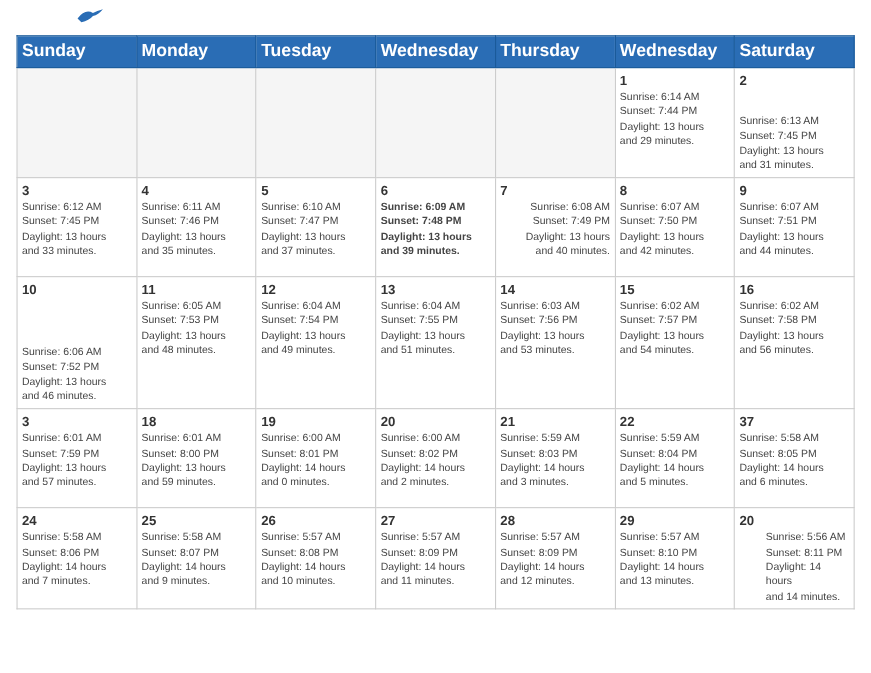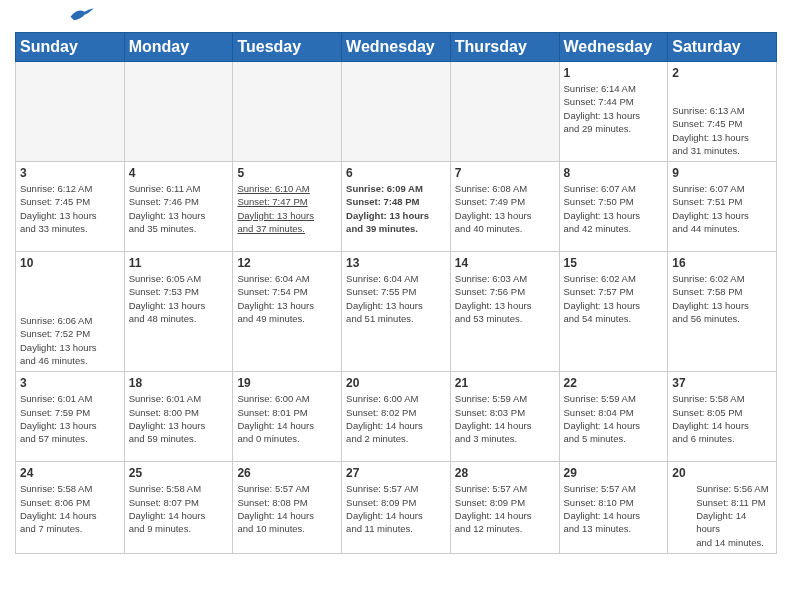--- a/index.html
+++ b/index.html
@@ -150,35 +150,35 @@
         </td>
         <td>
           <span class="day-num">4</span>
           <div class="day-info" style="white-space: pre-line;">Sunrise: 6:11 AM
 Sunset: 7:46 PM
 Daylight: 13 hours
 and 35 minutes.</div>
         </td>
         <td>
           <span class="day-num">5</span>
-          <div class="day-info" style="white-space: pre-line; text-decoration: underline;">Sunrise: 6:10 AM
+          <div class="day-info" style="white-space: pre-line;">Sunrise: 6:10 AM
 Sunset: 7:47 PM
 Daylight: 13 hours
 and 37 minutes.</div>
         </td>
         <td>
           <span class="day-num">6</span>
           <div class="day-info" style="white-space: pre-line; font-weight: bold;">Sunrise: 6:09 AM
 Sunset: 7:48 PM
 Daylight: 13 hours
 and 39 minutes.</div>
         </td>
         <td>
           <span class="day-num">7</span>
-          <div class="day-info" style="white-space: pre-line;">Sunrise: 6:08 AM
+          <div class="day-info" style="white-space: pre-line; text-align: right;">Sunrise: 6:08 AM
 Sunset: 7:49 PM
 Daylight: 13 hours
 and 40 minutes.</div>
         </td>
         <td>
           <span class="day-num">8</span>
           <div class="day-info" style="white-space: pre-line;">Sunrise: 6:07 AM
 Sunset: 7:50 PM
 Daylight: 13 hours
 and 42 minutes.</div>

